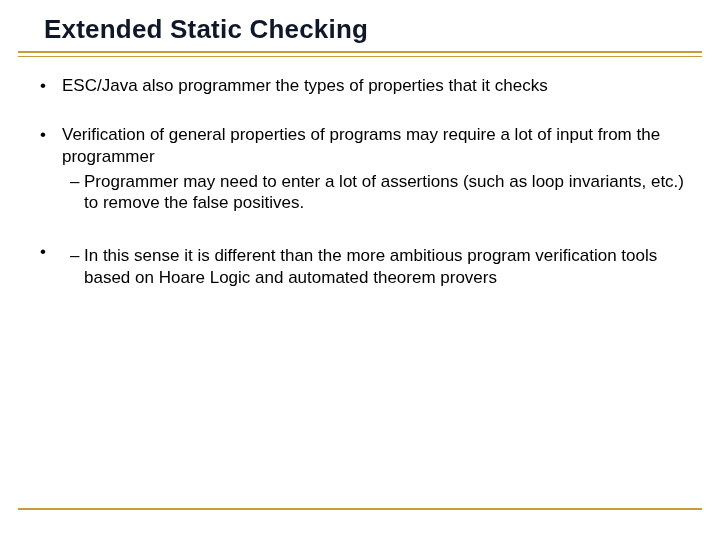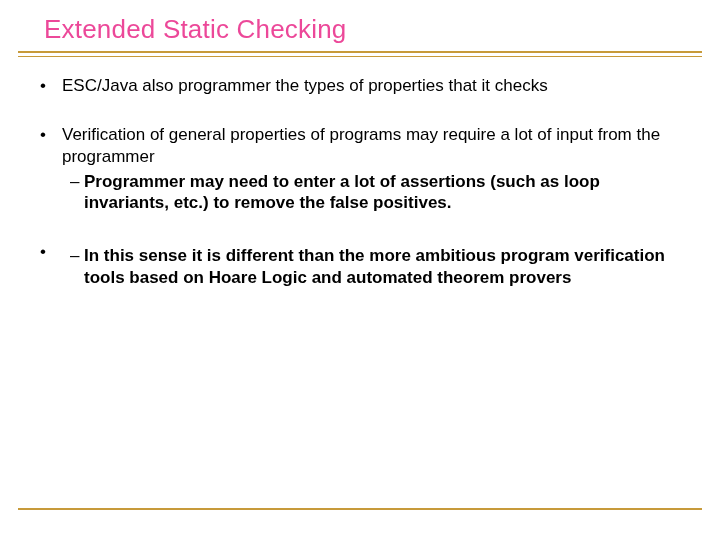--- a/index.html
+++ b/index.html
@@ -16,22 +16,22 @@
     position: relative;
     width: 720px;
     height: 540px;
     box-sizing: border-box;
   }
   .title-area {
     padding: 14px 0 0 44px;
   }
   .title {
     font-size: 26px;
-    font-weight: 400;
-    color: #ec4899;
+    font-weight: 700;
+    color: #0f172a;
     letter-spacing: 0.2px;
     margin: 0 0 6px 0;
   }
   .rule-double {
     margin-left: 18px;
     margin-right: 18px;
     border-top: 2px solid #c79a3a;
     border-bottom: 1px solid #c79a3a;
     height: 3px;
     box-sizing: content-box;
@@ -69,21 +69,20 @@
     margin: 4px 0 0 0;
   }
   .lvl2 > .dash {
     flex: 0 0 auto;
     width: 22px;
     padding-left: 8px;
     box-sizing: border-box;
   }
   .lvl2 > .txt {
     flex: 1 1 auto;
-    font-weight: bold;
   }
 </style>
 </head>
 <body>
 
 <div class="slide">
 
   <div class="title-area">
     <h1 class="title">Extended Static Checking</h1>
   </div>

